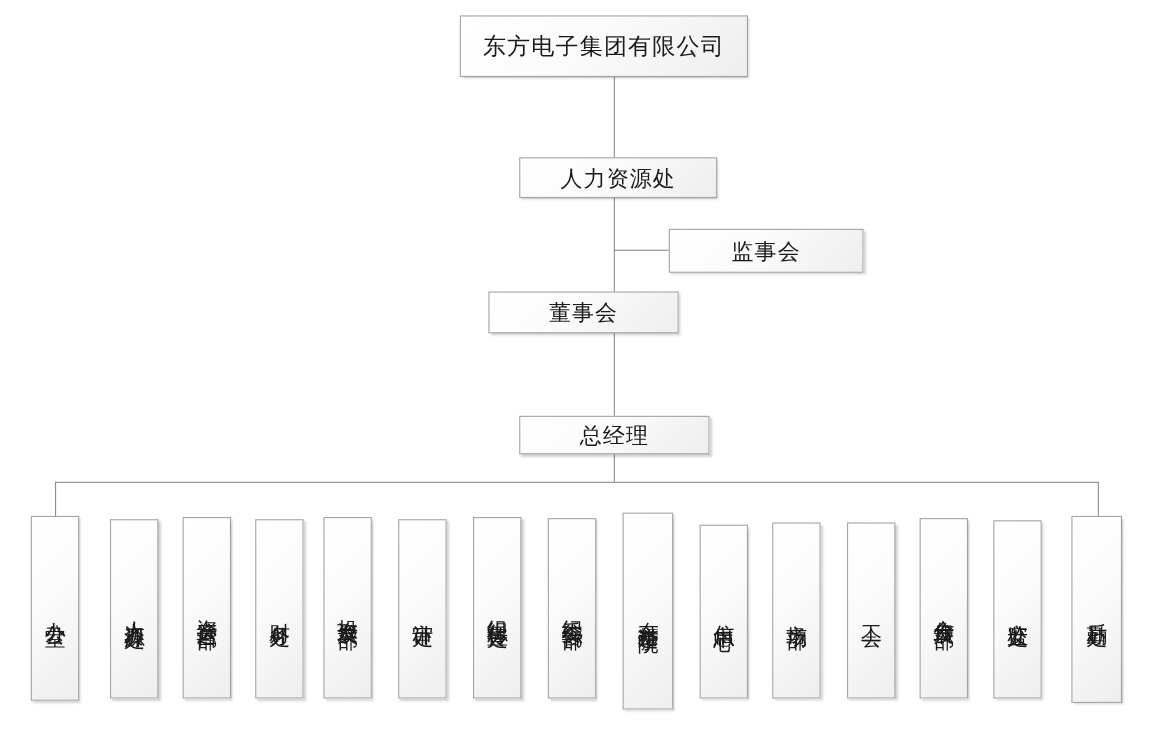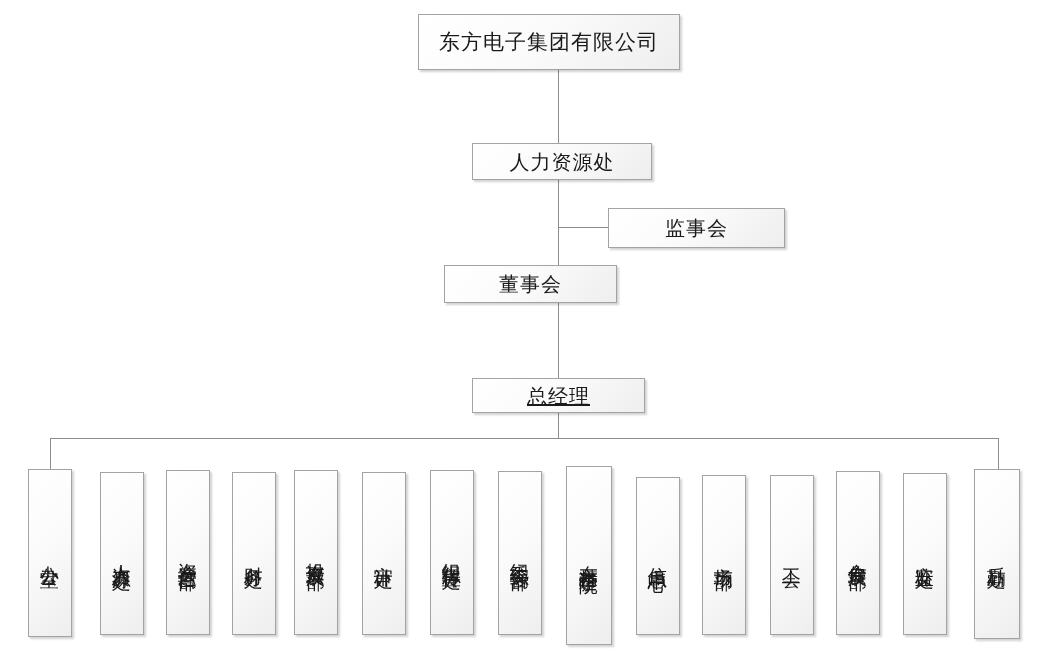--- a/index.html
+++ b/index.html
@@ -96,21 +96,21 @@
   </div>
 
   <div class="node horiz" style="left:608px; top:208px; width:177px; height:40px;">
     <span class="txt">监事会</span>
   </div>
 
   <div class="node horiz" style="left:444px; top:265px; width:173px; height:38px;">
     <span class="txt">董事会</span>
   </div>
 
-  <div class="node horiz" style="left:472px; top:378px; width:173px; height:35px;text-decoration:underline;">
+  <div class="node horiz" style="left:472px; top:378px; width:173px; height:35px;">
     <span class="txt">总经理</span>
   </div>
 
   <div class="node vert" style="left:28px; top:469px; width:44px; height:168px;">
     <span class="txt">办公室</span>
   </div>
 
   <div class="node vert" style="left:100px; top:472px; width:44px; height:163px;">
     <span class="txt">人力资源处</span>
   </div>

